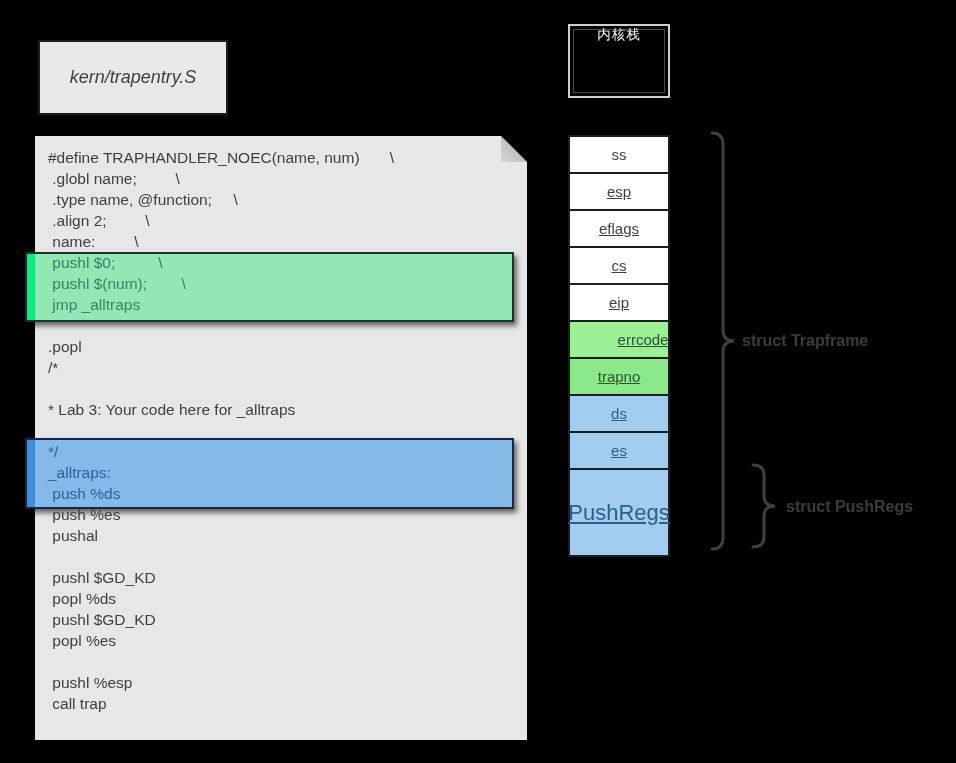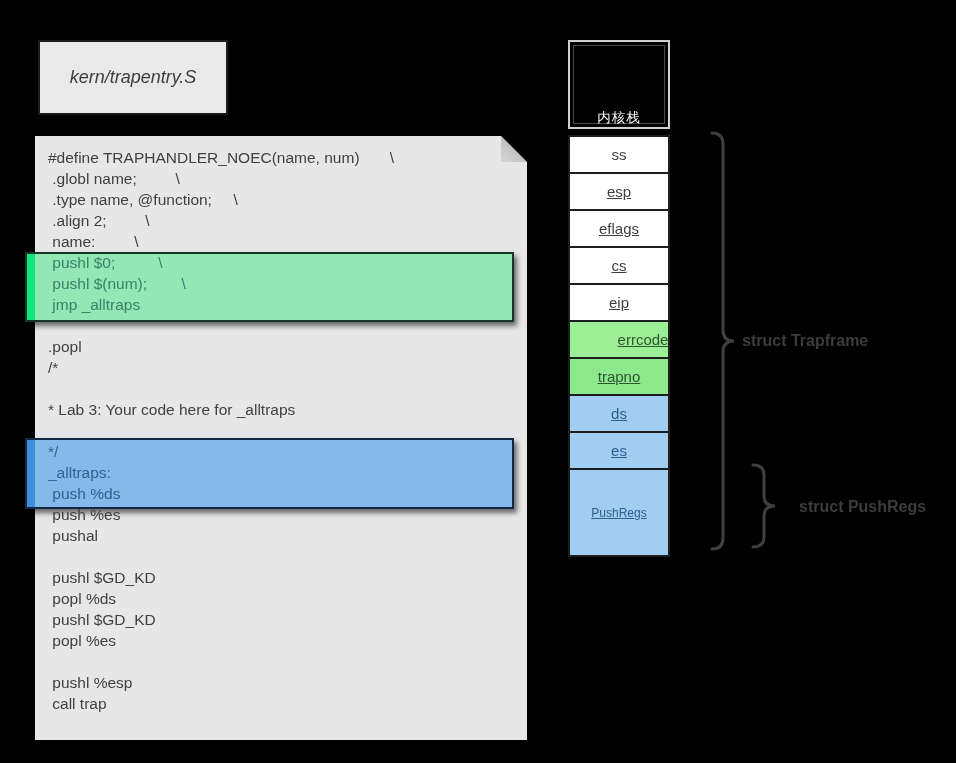--- a/index.html
+++ b/index.html
@@ -51,54 +51,54 @@
   .code-text{
     position:absolute;left:48px;top:147px;z-index:3;
     font-size:15.5px;color:var(--code_text,#3f3f3f);
   }
   .code-line{height:21px;line-height:21px;white-space:pre;}
   .code-line.green{color:var(--green_text,#3a8168);}
   .code-line.blue{color:var(--blue_text,#2f6097);}
 
   
   .kstack-box{
-    position:absolute;left:568px;top:40px;width:102px;height:89px;
+    position:absolute;left:568px;top:24px;width:102px;height:74px;
     box-sizing:border-box;
     background:var(--kstack_bg,#000);
     border:2px solid var(--kstack_border,#cfcfcf);
     box-shadow:inset 0 0 0 3px #000,inset 0 0 0 4px #4a4a4a;
-    display:flex;align-items:flex-end;justify-content:center;
+    display:flex;align-items:flex-start;justify-content:center;
     color:var(--kstack_text,#fff);font-size:13.5px;letter-spacing:1px;
   }
 
   
   .stack{position:absolute;left:568px;top:135px;width:102px;}
   .cell{
     box-sizing:border-box;height:39px;width:102px;
     border:2px solid var(--cell_border,#1d1d1d);
     display:flex;align-items:center;justify-content:center;
     font-size:15px;color:var(--cell_text,#3f3f3f);
   }
   .cell + .cell{margin-top:-2px;text-decoration:underline;}
   .cell.white{background:var(--cell_white,#fff);}
   .cell.green-a{background:var(--cell_green_a,#9cef94);color:var(--cell_text_green,#2f5430);padding-left:48px;}
   .cell.green-b{background:var(--cell_green_b,#8be88b);color:var(--cell_text_green,#2f5430);}
   .cell.blue{background:var(--cell_blue,#a0cdf0);color:var(--cell_text_blue,#2e5e8c);}
-  .cell.tall{height:89px;font-size:12px;}
+  .cell.tall{height:89px;font-size:22px;}
 
   
   .braces{position:absolute;left:0;top:0;pointer-events:none;z-index:4;}
   .brace{stroke:var(--brace,#3f3f3f);stroke-width:3;fill:none;stroke-linecap:round;}
   .ann{
     position:absolute;z-index:4;
     color:var(--annotation_text,#3c3c3c);
     font-size:16px;font-weight:600;line-height:18px;white-space:nowrap;
   }
   .ann-tf{left:742px;top:332px;}
-  .ann-pr{left:786px;top:498px;margin-left:13px;}
+  .ann-pr{left:786px;top:498px;}
 </style>
 </head>
 <body>
 
 <div class="file-box">
   <span>kern/trapentry.S</span>
 </div>
 
 <div class="code-panel">
   <div class="fold"></div>

